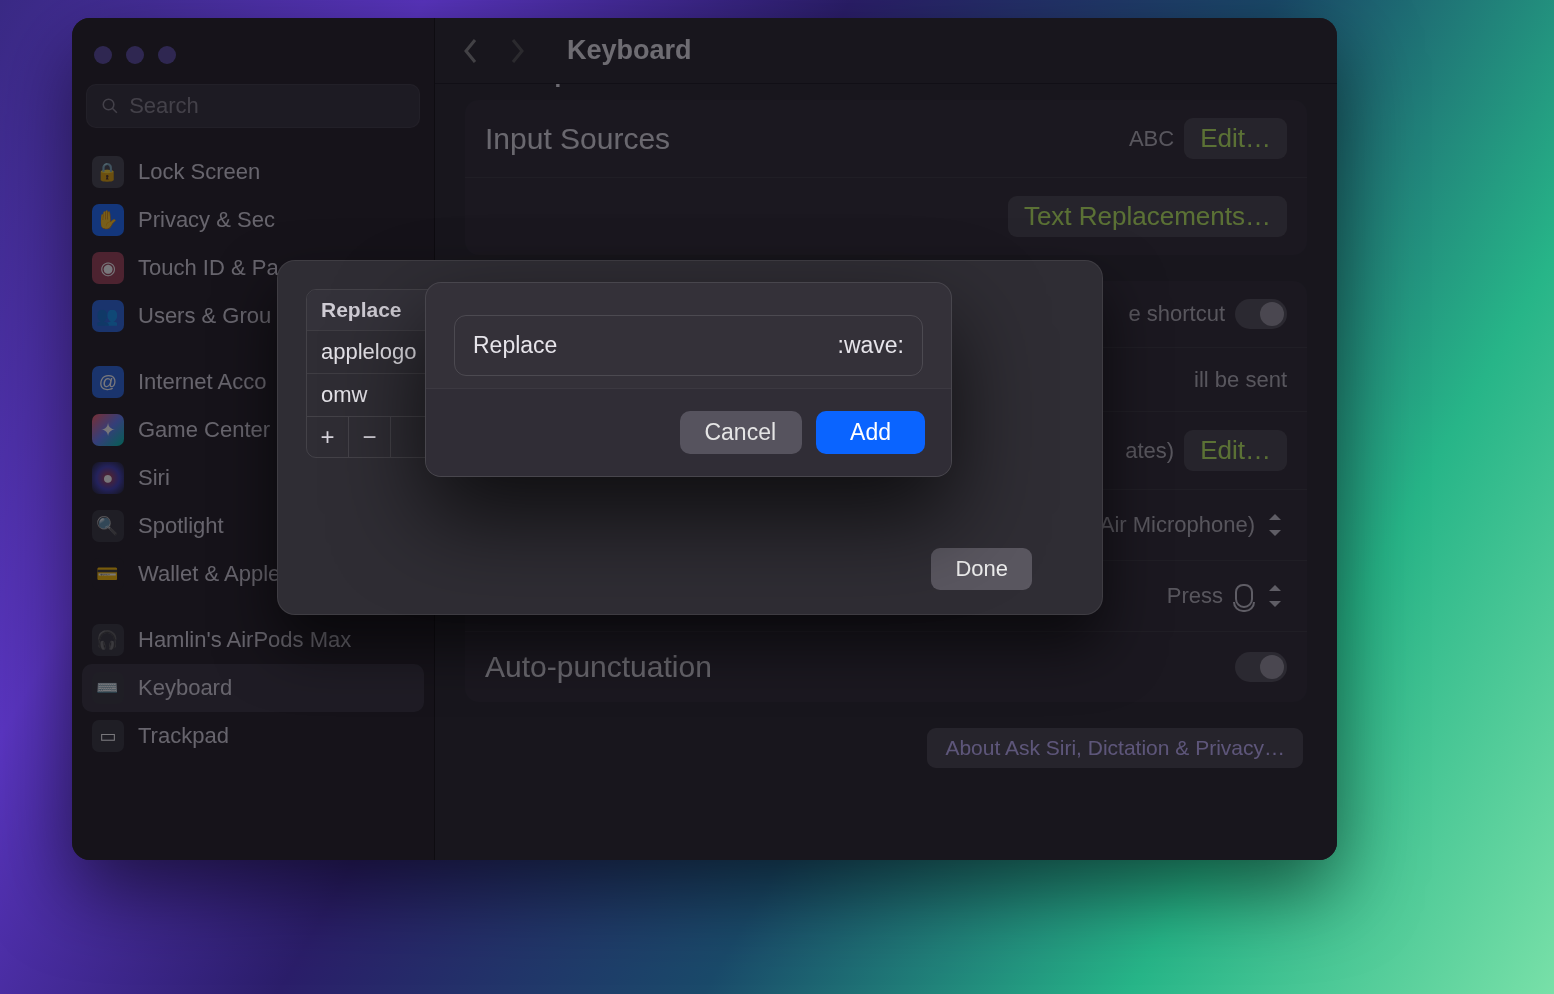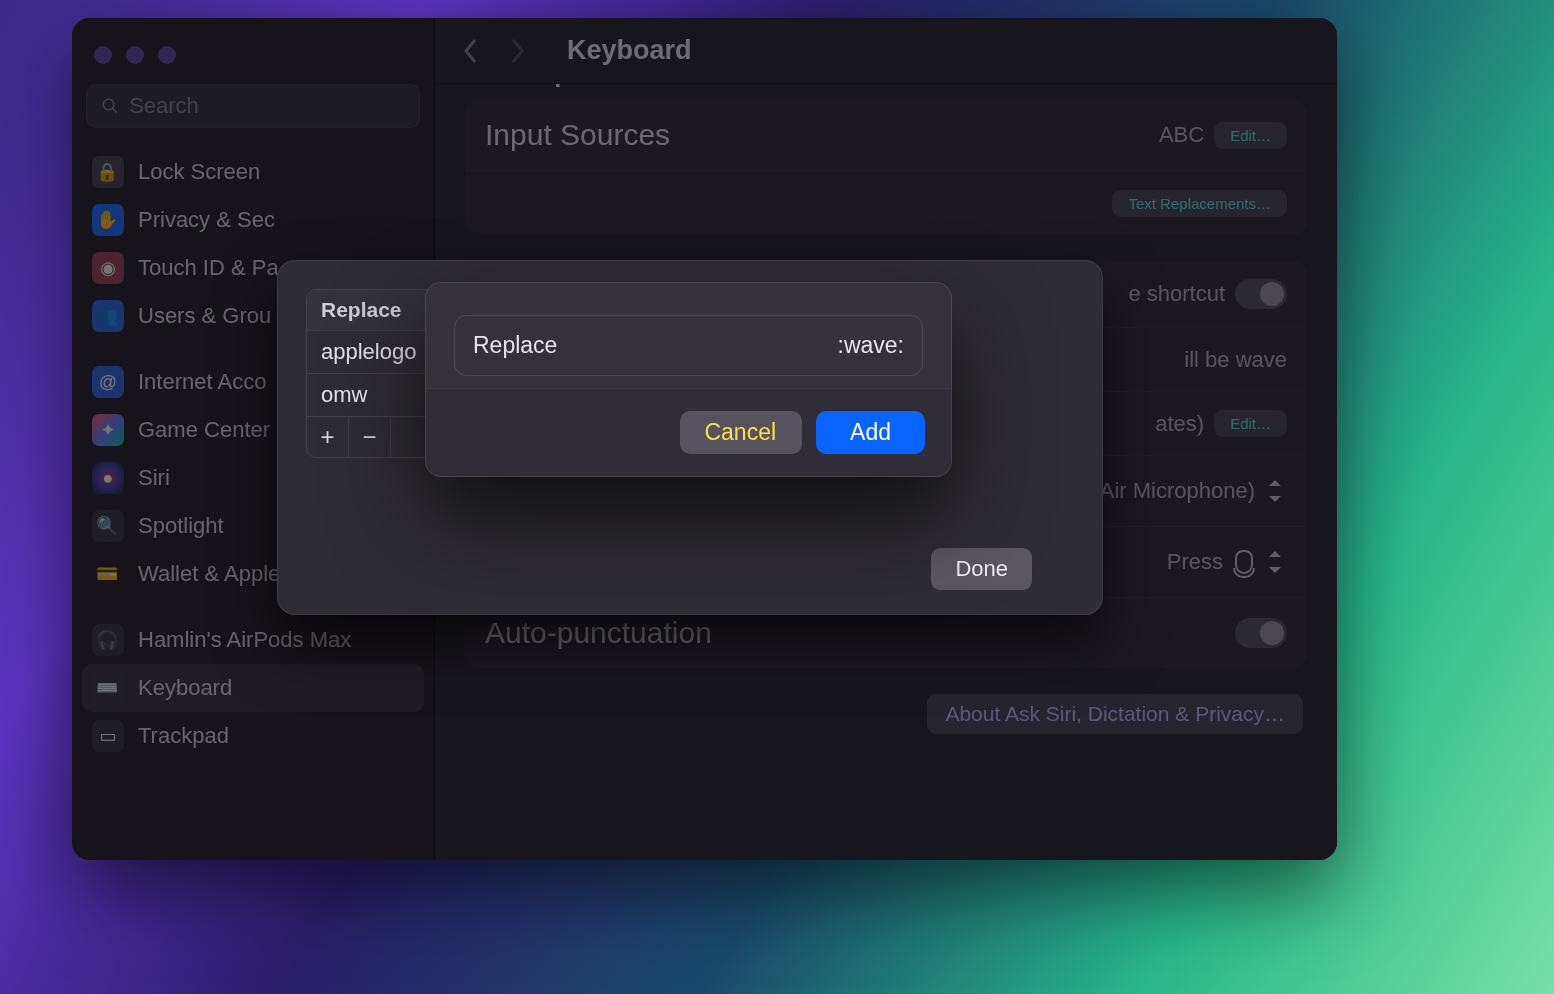--- a/index.html
+++ b/index.html
@@ -95,21 +95,21 @@
   }
   .row {
     display:flex; align-items:center; justify-content:space-between;
     padding: 18px 20px; min-height:64px;
     border-bottom: 1px solid rgba(255,255,255,.06);
   }
   .row:last-child{border-bottom:0;}
   .row-label { color:#e0dee4; font-size:30px; }
   .row-right { display:flex; align-items:center; gap:10px; color:#b8b5bd; font-size:22px;}
   .minibtn {
-    background:#4b4850; color:#5eead4; font-size:15px;
+    background:#4b4850; color:#bef264; font-size:26px;
     padding: 5px 16px; border-radius:9px; border:0;
   }
   .popup-chevs{width:22px;height:26px;position:relative;}
   .popup-chevs::before,.popup-chevs::after{content:"";position:absolute;left:4px;width:0;height:0;border-left:6px solid transparent;border-right:6px solid transparent;}
   .popup-chevs::before{top:2px;border-bottom:6px solid #c8c5ce;}
   .popup-chevs::after{bottom:2px;border-top:6px solid #c8c5ce;}
   .toggle{width:52px;height:30px;border-radius:15px;background:#55525b;position:relative;}
   .toggle::after{content:"";position:absolute;right:3px;top:3px;width:24px;height:24px;border-radius:50%;background:#99969f;}
   .done-btn{background:#5a5760;color:#eee;font-size:22px;padding:8px 24px;border-radius:9px;border:0;}
 
@@ -149,21 +149,21 @@
     overflow:hidden;
   }
   .dlg-body{padding:32px 28px 12px 28px;}
   .field-group{border:1px solid rgba(255,255,255,.12);border-radius:12px;overflow:hidden;}
   .field{display:flex;align-items:center;justify-content:space-between;padding:16px 18px;border-bottom:1px solid rgba(255,255,255,.1);}
   .field:last-child{border-bottom:0;}
   .field-label{color:#e6e4ea;font-size:23px;}
   .field-value{color:#e6e4ea;font-size:23px;text-align:right;}
   .dlg-footer{display:flex;justify-content:flex-end;gap:14px;padding:22px 26px;border-top:1px solid rgba(255,255,255,.06);background:#302d36;}
   .btn{font-size:23px;padding:8px 26px;border-radius:10px;border:0;}
-  .btn-cancel{background:#56535e;color:#fde047;padding-left:24px;}
+  .btn-cancel{background:#56535e;color:#e5e5e5;padding-left:24px;}
   .btn-add{background:#0a64ff;color:#fff;font-weight:500;padding:8px 34px;}
 
   .about-row{display:flex;justify-content:flex-end;padding:0 4px;}
   .about-btn{background:#4b4850;color:#c4b5fd;font-size:21px;padding:8px 18px;border-radius:9px;border:0;}
 
   .mic-icon{display:inline-block;width:18px;height:24px;border:2px solid #c8c5ce;border-radius:9px 9px 10px 10px;position:relative;margin:0 2px;}
   .mic-icon::after{content:"";position:absolute;left:-4px;right:-4px;bottom:-6px;height:8px;border:2px solid #c8c5ce;border-top:0;border-radius:0 0 12px 12px;}
 </style>
 </head>
 <body>
@@ -274,21 +274,21 @@
 
       <div class="panel">
         <div class="row">
           <div></div>
           <div class="row-right">
             <span>e shortcut</span>
             <div class="toggle"></div>
           </div>
         </div>
         <div class="row" style="justify-content:flex-end;">
-          <span class="row-right">ill be wave</span>
+          <span class="row-right">ill be sent</span>
         </div>
         <div class="row" style="justify-content:flex-end;">
           <div class="row-right">
             <span>ates)</span>
             <button class="minibtn">Edit…</button>
           </div>
         </div>
         <div class="row">
           <div class="row-label">Microphone source</div>
           <div class="row-right">

